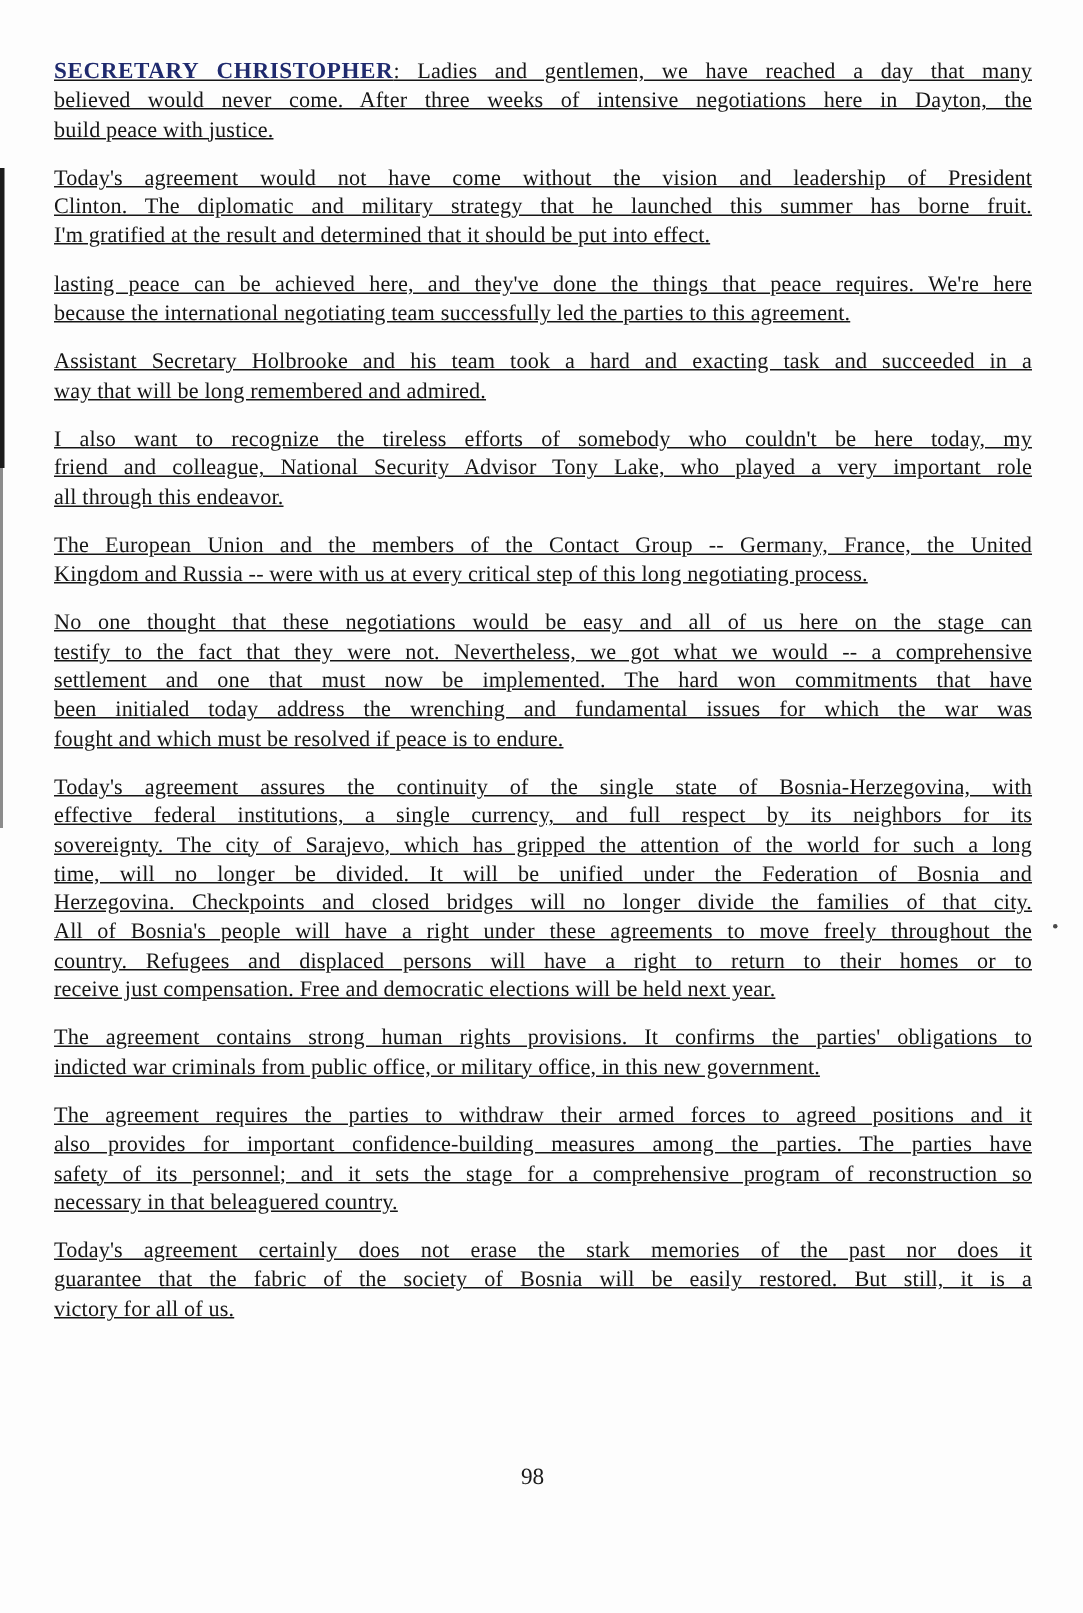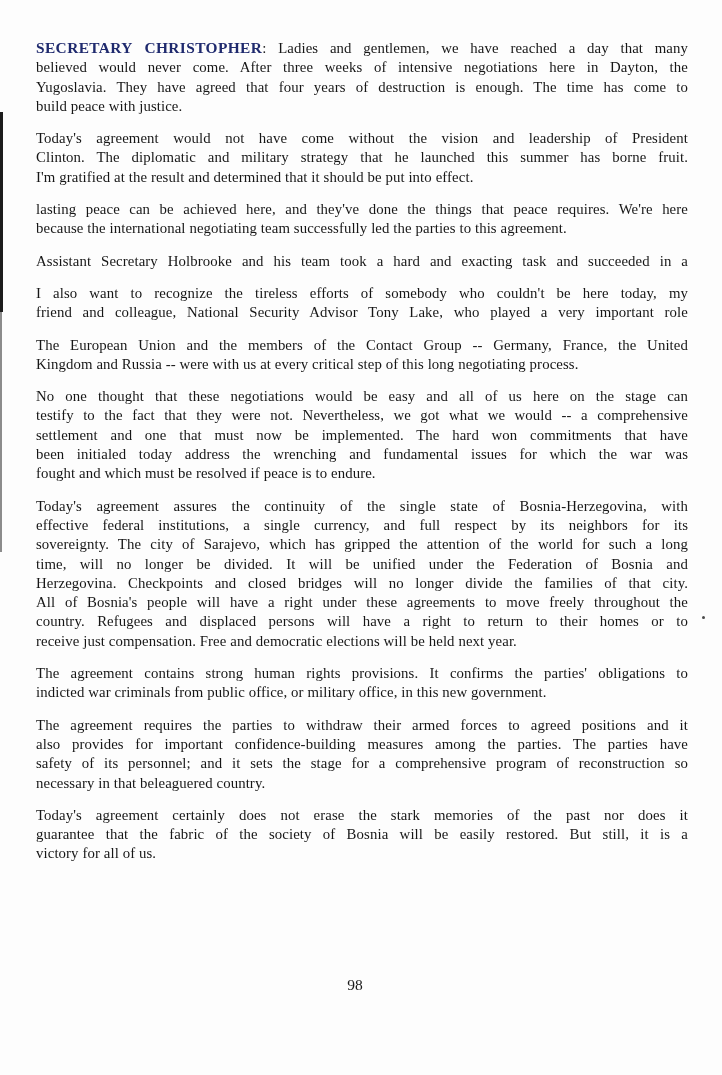--- a/index.html
+++ b/index.html
@@ -20,20 +20,21 @@
     inset: 0;
   }
   .doc-body {
     position: absolute;
     left: 36px;
     top: 38px;
     width: 652px;
   }
   .paragraph {
     margin: 0 0 13px 0;
+    text-decoration: underline;
   }
   .line {
     font-size: 14.8px;
     line-height: 19.3px;
     text-align: justify;
     text-align-last: justify;
     white-space: nowrap;
     letter-spacing: 0.1px;
   }
   .line-last {
@@ -87,38 +88,39 @@
 
 <div class="page">
   <div class="scan-line-left-a"></div>
   <div class="scan-line-left-b"></div>
   <div class="scan-dot"></div>
 
   <div class="doc-body">
       <div class="paragraph">
         <div class="line"><span class="speaker">SECRETARY CHRISTOPHER</span><span>:  Ladies  and gentlemen, we have reached a day that many</span></div>
         <div class="line">believed would never come. After three weeks of intensive negotiations here in Dayton, the</div>
-        <div class="line">Yugoslavia. They have agreed that four years of destruction is enough. The time has come to</div>
         <div class="line line-last">build peace with justice.</div>
       </div>
       <div class="paragraph">
         <div class="line">Today's agreement would not have come without the vision and leadership of President</div>
         <div class="line">Clinton. The diplomatic and military strategy that he launched this summer has borne fruit.</div>
         <div class="line line-last">I'm gratified at the result and determined that it should be put into effect.</div>
       </div>
       <div class="paragraph">
         <div class="line">lasting peace can be achieved here, and they've done the things that peace requires. We're here</div>
         <div class="line line-last">because the international negotiating team successfully led the parties to this agreement.</div>
       </div>
       <div class="paragraph">
         <div class="line">Assistant Secretary Holbrooke and his team took a hard and exacting task and succeeded in a</div>
+        <div class="line line-last">way that will be long remembered and admired.</div>
       </div>
       <div class="paragraph">
         <div class="line">I also want to recognize the tireless efforts of somebody who couldn't be here today, my</div>
         <div class="line">friend and colleague, National Security Advisor Tony Lake, who played a very important role</div>
+        <div class="line line-last">all through this endeavor.</div>
       </div>
       <div class="paragraph">
         <div class="line">The European Union and the members of the Contact Group -- Germany, France, the United</div>
         <div class="line line-last">Kingdom and Russia -- were with us at every critical step of this long negotiating process.</div>
       </div>
       <div class="paragraph">
         <div class="line">No one thought that these negotiations would be easy and all of us here on the stage can</div>
         <div class="line">testify to the fact that they were not. Nevertheless, we got what we would -- a comprehensive</div>
         <div class="line">settlement and one that must now be implemented. The hard won commitments that have</div>
         <div class="line">been initialed today address the wrenching and fundamental issues for which the war was</div>

